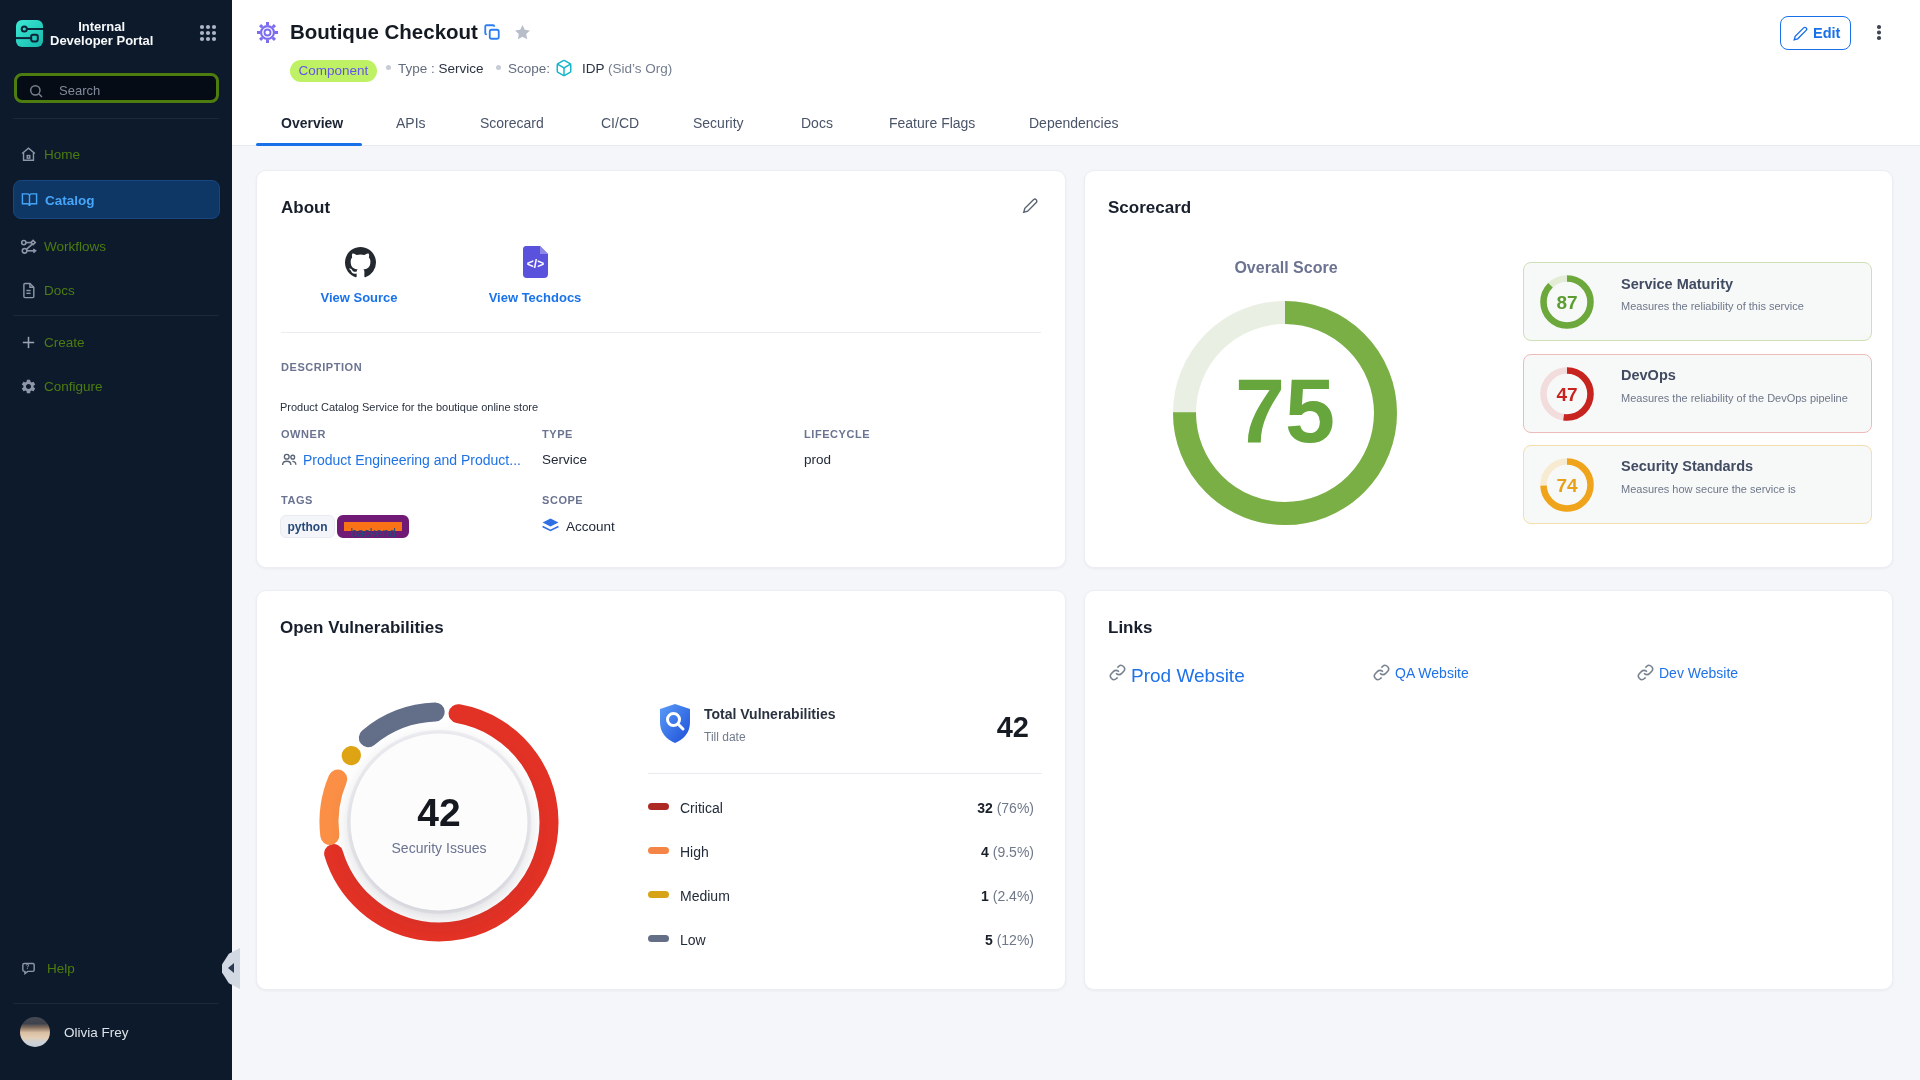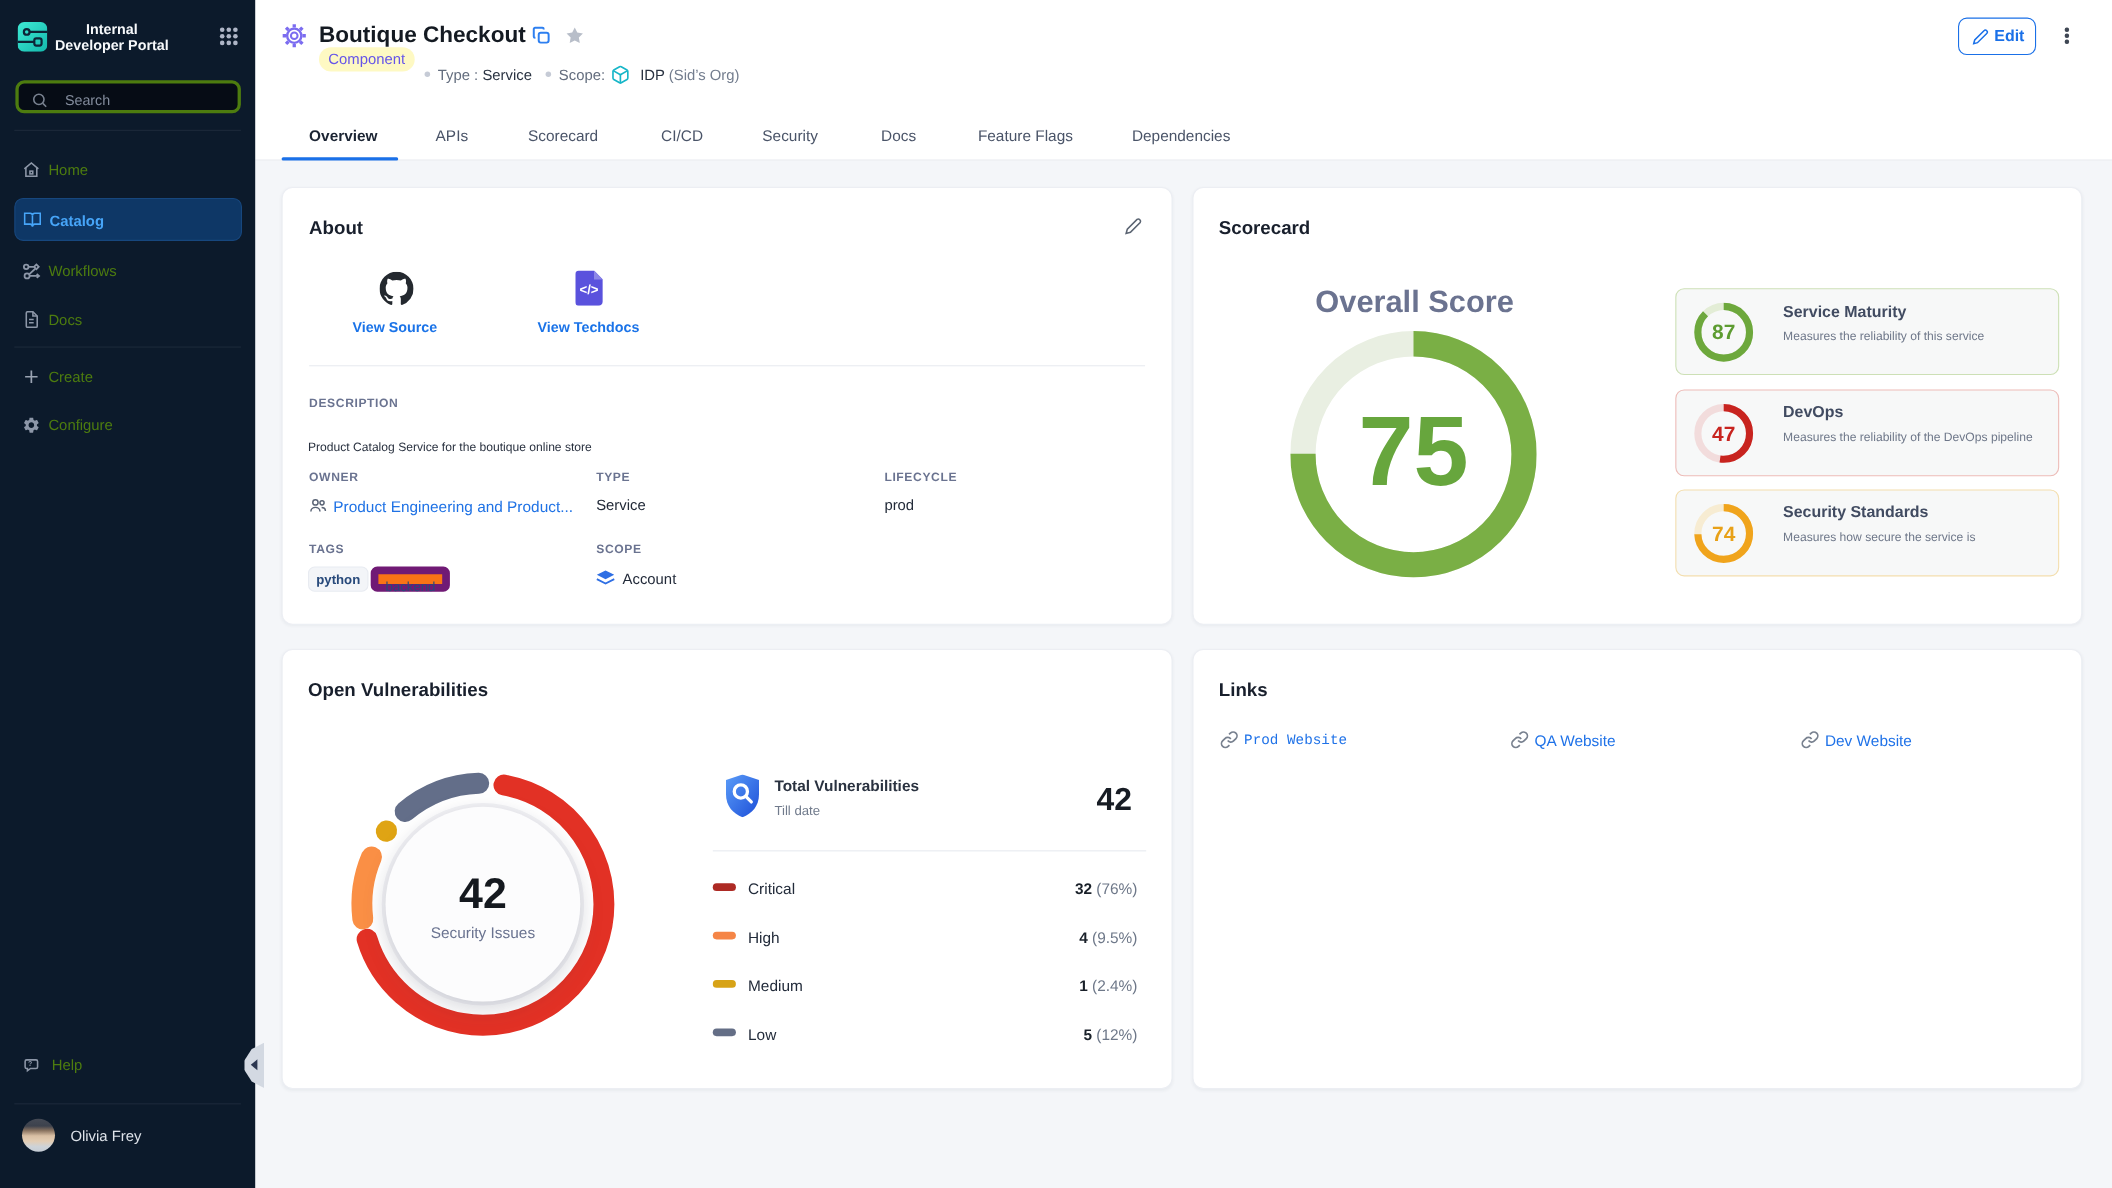--- a/index.html
+++ b/index.html
@@ -148,21 +148,21 @@
 
 <svg class="abs" style="left:483px; top:23px;" width="18" height="18" viewBox="0 0 24 24" fill="none" stroke="#2d7ff0" stroke-width="2.4">
   <rect x="9" y="9" width="12" height="12" rx="2.5"></rect>
     <path d="M5 15H4.5A1.5 1.5 0 0 1 3 13.5v-9A1.5 1.5 0 0 1 4.5 3h9A1.5 1.5 0 0 1 15 4.5V5"></path>
 </svg>
 
 <svg class="abs" style="left:513px; top:23px;" width="19" height="19" viewBox="0 0 24 24" fill="#b8bec9">
   <path d="M12 2.5l2.9 5.9 6.5.95-4.7 4.6 1.1 6.5L12 17.4l-5.8 3.05 1.1-6.5-4.7-4.6 6.5-.95z"></path>
 </svg>
 
-<div class="abs" style="left:290px; top:43px; height:22px; padding:0 8.5px; background:#fef9c3; border-radius:11px; font-size:13.5px; color:#6554e9; line-height:22px;">Component</div>
+<div class="abs" style="left:290px; top:60px; height:22px; padding:0 8.5px; background:#bef264; border-radius:11px; font-size:13.5px; color:#6554e9; line-height:22px;">Component</div>
 <div class="abs" style="left:386px; top:65px; width:5px; height:5px; border-radius:50%; background:#c6cbd6;"></div>
 <div class="abs" style="left:398px; top:61px; font-size:13.5px; color:#636d7e;">Type : <span style="color:#2a3342;">Service</span></div>
 <div class="abs" style="left:496px; top:65px; width:5px; height:5px; border-radius:50%; background:#c6cbd6;"></div>
 <div class="abs" style="left:508px; top:61px; font-size:13.5px; color:#636d7e;text-align:center;">Scope:</div>
 <svg class="abs" style="left:555px; top:59px;" width="18" height="18" viewBox="0 0 24 24" fill="none" stroke="#17b6c8" stroke-width="2">
   <path d="M21 16V8a2 2 0 0 0-1-1.73l-7-4a2 2 0 0 0-2 0l-7 4A2 2 0 0 0 3 8v8a2 2 0 0 0 1 1.73l7 4a2 2 0 0 0 2 0l7-4A2 2 0 0 0 21 16z"></path>
   <polyline points="3.27 6.96 12 12.01 20.73 6.96"></polyline>
     <line x1="12" y1="22.08" x2="12" y2="12"></line>
 </svg>
 <div class="abs" style="left:582px; top:61px; font-size:13.5px; color:#2a3342;">IDP <span style="color:#737d8e;">(Sid’s Org)</span></div>
@@ -222,21 +222,21 @@
 <div class="abs" style="left:337px; top:515px; height:23px; padding:0 6.5px; line-height:23px; background:#f97316; border:7px solid #701a75; border-radius:6px; font-size:12px; font-weight:normal; color:#27497a;">backend</div>
 <div class="abs lbl" style="left:542px; top:494px;">SCOPE</div>
 <svg class="abs" style="left:541px; top:517px;" width="19" height="19" viewBox="0 0 24 24" fill="none" stroke="#2f6fe4" stroke-width="2">
   <path d="M12 2 2 7l10 5 10-5-10-5z" fill="#2f6fe4" stroke="none"></path>
   <polyline points="2 12 12 17 22 12"></polyline>
 </svg>
 <div class="abs" style="left:566px; top:519px; font-size:13.5px; color:#232b3a;">Account</div>
 
 <div class="card" style="left:1084px; top:170px; width:809px; height:398px;"></div>
 <div class="abs h-card" style="left:1108px; top:198px;">Scorecard</div>
-<div class="abs" style="left:1136px; top:259px; width:300px; text-align:center; font-size:28px; font-weight:bold; color:#6b7390;">Overall Score</div>
+<div class="abs" style="left:1136px; top:259px; width:300px; text-align:center; font-size:16px; font-weight:bold; color:#6b7390;">Overall Score</div>
 <svg class="abs" style="left:1173px; top:301px;" width="224" height="224" viewBox="0 0 224 224">
   <circle cx="112" cy="112" r="100.5" fill="none" stroke="#e9efe2" stroke-width="23"></circle>
   <circle cx="112" cy="112" r="100.5" fill="none" stroke="#7aaf45" stroke-width="23" stroke-dasharray="473.6 631.5" transform="rotate(-90 112 112)"></circle>
 </svg>
 <div class="abs" style="left:1185px; top:360px; width:200px; text-align:center; font-size:90px; font-weight:bold; color:#67a63d;">75</div>
 
 <div class="abs" style="left:1523px; top:262px; width:349px; height:79px; background:#f7f8f8; border:1.5px solid #cde0b6; border-radius:8px;"></div>
 <svg class="abs" style="left:1540px; top:275px;" width="54" height="54" viewBox="0 0 54 54">
   <circle cx="27" cy="27" r="23.5" fill="none" stroke="#e3edd6" stroke-width="6.5"></circle>
   <circle cx="27" cy="27" r="23.5" fill="none" stroke="#6da83c" stroke-width="6.5" stroke-dasharray="128.5 147.7" transform="rotate(-90 27 27)"></circle>
@@ -306,21 +306,21 @@
 <div class="abs" style="left:648px; top:935px; width:21px; height:7px; border-radius:3.5px; background:#646e86;"></div>
 <div class="abs" style="left:680px; top:932px; font-size:14px; color:#222b3a;">Low</div>
 <div class="abs" style="left:834px; top:932px; width:200px; text-align:right; font-size:14px; color:#192029;"><b>5</b> <span style="color:#6e7889;">(12%)</span></div>
 
 <div class="card" style="left:1084px; top:590px; width:809px; height:400px;"></div>
 <div class="abs h-card" style="left:1108px; top:618px;">Links</div>
 <svg class="abs" style="left:1109px; top:664px;" width="17" height="17" viewBox="0 0 24 24" fill="none" stroke="#78818f" stroke-width="2.2">
   <path d="M10 13a5 5 0 0 0 7.54.54l3-3a5 5 0 0 0-7.07-7.07l-1.72 1.71"></path>
   <path d="M14 11a5 5 0 0 0-7.54-.54l-3 3a5 5 0 0 0 7.07 7.07l1.71-1.71"></path>
 </svg>
-<div class="abs blue" style="left:1131px; top:665px; font-size:13px;font-family:Liberation Mono, monospace;">Prod Website</div>
+<div class="abs blue" style="left:1131px; top:665px; font-size:19px;">Prod Website</div>
 <svg class="abs" style="left:1373px; top:664px;" width="17" height="17" viewBox="0 0 24 24" fill="none" stroke="#78818f" stroke-width="2.2">
   <path d="M10 13a5 5 0 0 0 7.54.54l3-3a5 5 0 0 0-7.07-7.07l-1.72 1.71"></path>
   <path d="M14 11a5 5 0 0 0-7.54-.54l-3 3a5 5 0 0 0 7.07 7.07l1.71-1.71"></path>
 </svg>
 <div class="abs blue" style="left:1395px; top:665px; font-size:14px;">QA Website</div>
 <svg class="abs" style="left:1637px; top:664px;" width="17" height="17" viewBox="0 0 24 24" fill="none" stroke="#78818f" stroke-width="2.2">
   <path d="M10 13a5 5 0 0 0 7.54.54l3-3a5 5 0 0 0-7.07-7.07l-1.72 1.71"></path>
   <path d="M14 11a5 5 0 0 0-7.54-.54l-3 3a5 5 0 0 0 7.07 7.07l1.71-1.71"></path>
 </svg>
 <div class="abs blue" style="left:1659px; top:665px; font-size:14px;">Dev Website</div>

